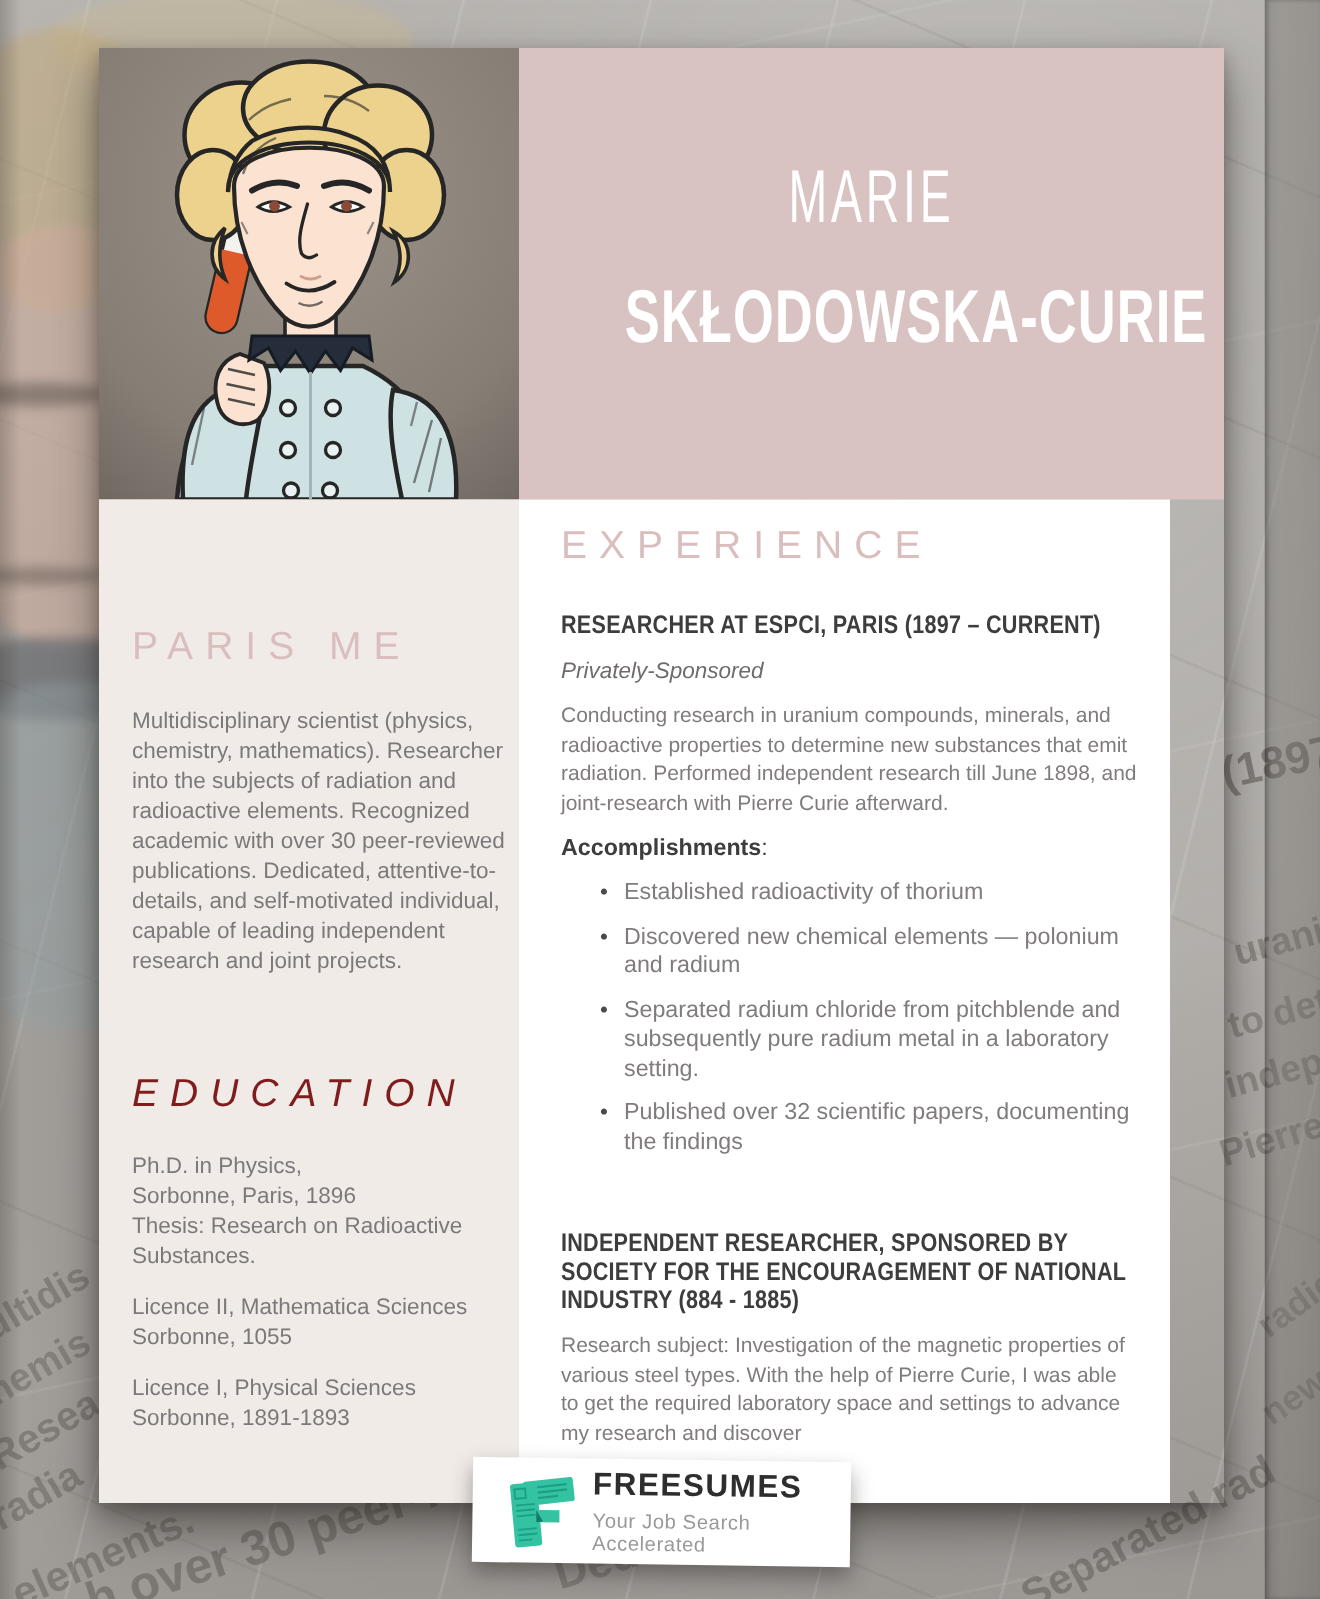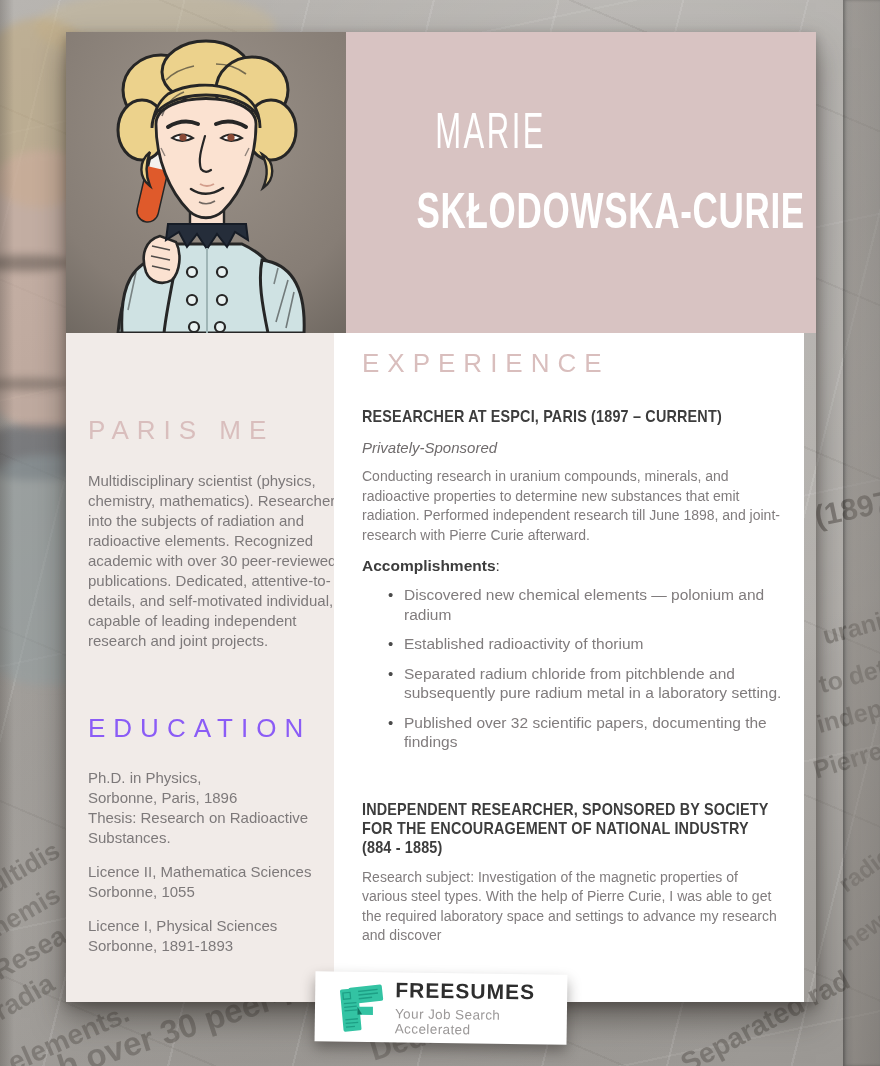--- a/index.html
+++ b/index.html
@@ -37,28 +37,28 @@
   .ghost-scribble { left:35px; top:-8px; width:240px; height:70px; border-radius:50%; background:#cdbb92; opacity:.4; }
 
   .wm { position:absolute; font-weight:bold; color:#55504b; white-space:nowrap; pointer-events:none;
         font-family:"Liberation Sans", sans-serif; }
 
   
   .card { position:absolute; left:66px; top:32px; width:750px; height:970px;
           box-shadow:0 16px 30px rgba(35,31,28,.5), 0 4px 10px rgba(35,31,28,.3); }
   .photo { position:absolute; left:0; top:0; width:280px; height:301px; overflow:hidden; }
   .photo svg { display:block; }
-  .name-block { position:absolute; left:280px; top:0; width:470px; height:301px; }
+  .name-block { position:absolute; left:280px; top:0; width:470px; height:301px; text-align:center; }
   .first-name { margin-top:70px; color:#ffffff; font-size:50px; font-weight:200;
                 letter-spacing:4px; transform:scaleX(.62); transform-origin:center; }
   .last-name  { margin-top:22px; color:#ffffff; font-size:50px; font-weight:bold;
                 letter-spacing:1px; transform:scaleX(.70); transform-origin:center; white-space:nowrap; }
 
   .left-col  { position:absolute; left:0; top:301px; width:280px; height:669px; padding:82px 26px 0 22px; }
-  .right-col { position:absolute; left:268px; top:301px; width:470px; height:669px; padding:15px 22px 0 28px; background:#ffffff; }
+  .right-col { position:absolute; left:280px; top:301px; width:434px; height:669px; padding:15px 22px 0 28px; background:#ffffff; }
 
   .section-heading { font-size:26px; letter-spacing:8px; font-weight:400; }
   .sidebar-body { margin-top:25px; font-size:15px; line-height:20px; color:#7d797a; width:254px; }
   .edu-heading { margin-top:62px; }
   .edu-entries { margin-top:24px; }
   .edu-entry { font-size:15px; line-height:20px; color:#7d797a; white-space:pre-line; margin-bottom:14px; width:254px; }
 
   .jobs { margin-top:0; }
   .job { margin-top:28px; }
   .job-title { font-size:17px; font-weight:bold; color:#3d3d3d; line-height:19px;
@@ -196,43 +196,43 @@
   </div>
 
   <div class="name-block" style="background: rgb(216, 195, 194);">
     <div class="first-name">MARIE</div>
     <div class="last-name">SKŁODOWSKA-CURIE</div>
   </div>
 
   <div class="left-col" style="background: rgb(241, 235, 232);">
     <div class="section-heading" style="color: rgb(217, 190, 189);">PARIS ME</div>
     <p class="sidebar-body">Multidisciplinary scientist (physics, chemistry, mathematics). Researcher into the subjects of radiation and radioactive elements. Recognized academic with over 30 peer-reviewed publications. Dedicated, attentive-to-details, and self-motivated individual, capable of leading independent research and joint projects.</p>
-    <div class="section-heading edu-heading" style="color: #8b5cf6;">EDUCATION</div>
+    <div class="section-heading edu-heading" style="color: #7f1d1d; font-style: italic;">EDUCATION</div>
     <div class="edu-entries" id="edu-entries">
         <p class="edu-entry">Ph.D. in Physics,
 Sorbonne, Paris, 1896
 Thesis: Research on Radioactive Substances.</p>
         <p class="edu-entry">Licence II, Mathematica Sciences
 Sorbonne, 1055</p>
         <p class="edu-entry">Licence I, Physical Sciences
 Sorbonne, 1891-1893</p>
       </div>
   </div>
 
   <div class="right-col">
     <div class="section-heading" style="color: rgb(217, 190, 189);">EXPERIENCE</div>
     <div class="jobs" id="jobs">
         <div class="job">
           <div class="job-title">RESEARCHER AT ESPCI, PARIS (1897 – CURRENT)</div>
           <em class="job-subtitle">Privately-Sponsored</em>
           <p class="job-desc">Conducting research in uranium compounds, minerals, and radioactive properties to determine new substances that emit radiation. Performed independent research till June 1898, and joint-research with Pierre Curie afterward.</p>
           <p class="job-accl"><strong>Accomplishments</strong>:</p>
           <ul>
+            <li>Established radioactivity of thorium</li>
             <li>Discovered new chemical elements — polonium and radium</li>
-            <li>Established radioactivity of thorium</li>
             <li>Separated radium chloride from pitchblende and subsequently pure radium metal in a laboratory setting.</li>
             <li>Published over 32 scientific papers, documenting the findings</li>
           </ul>
         </div>
         <div class="job second">
           <div class="job-title">INDEPENDENT RESEARCHER, SPONSORED BY SOCIETY FOR THE ENCOURAGEMENT OF NATIONAL INDUSTRY (884 - 1885)</div>
           <p class="job-desc">Research subject: Investigation of the magnetic properties of various steel types. With the help of Pierre Curie, I was able to get the required laboratory space and settings to advance my research and discover</p>
         </div>
       </div>
   </div>

